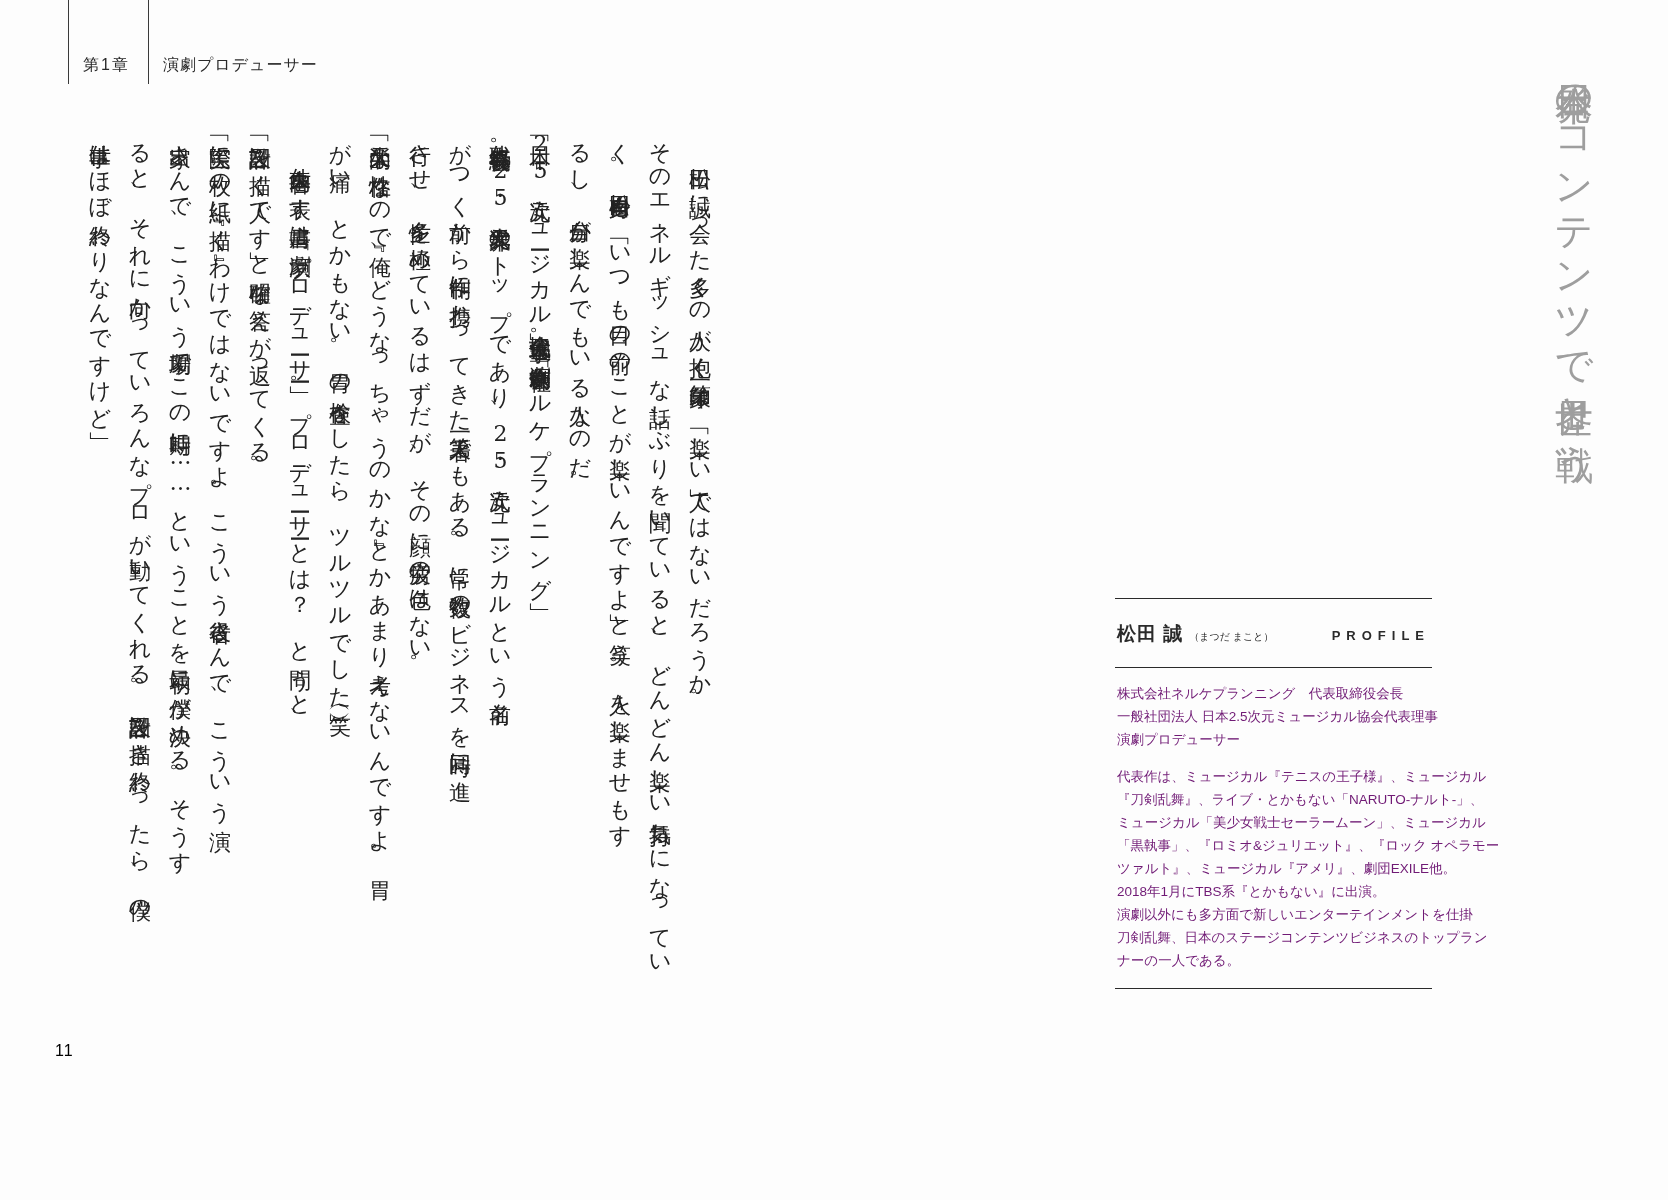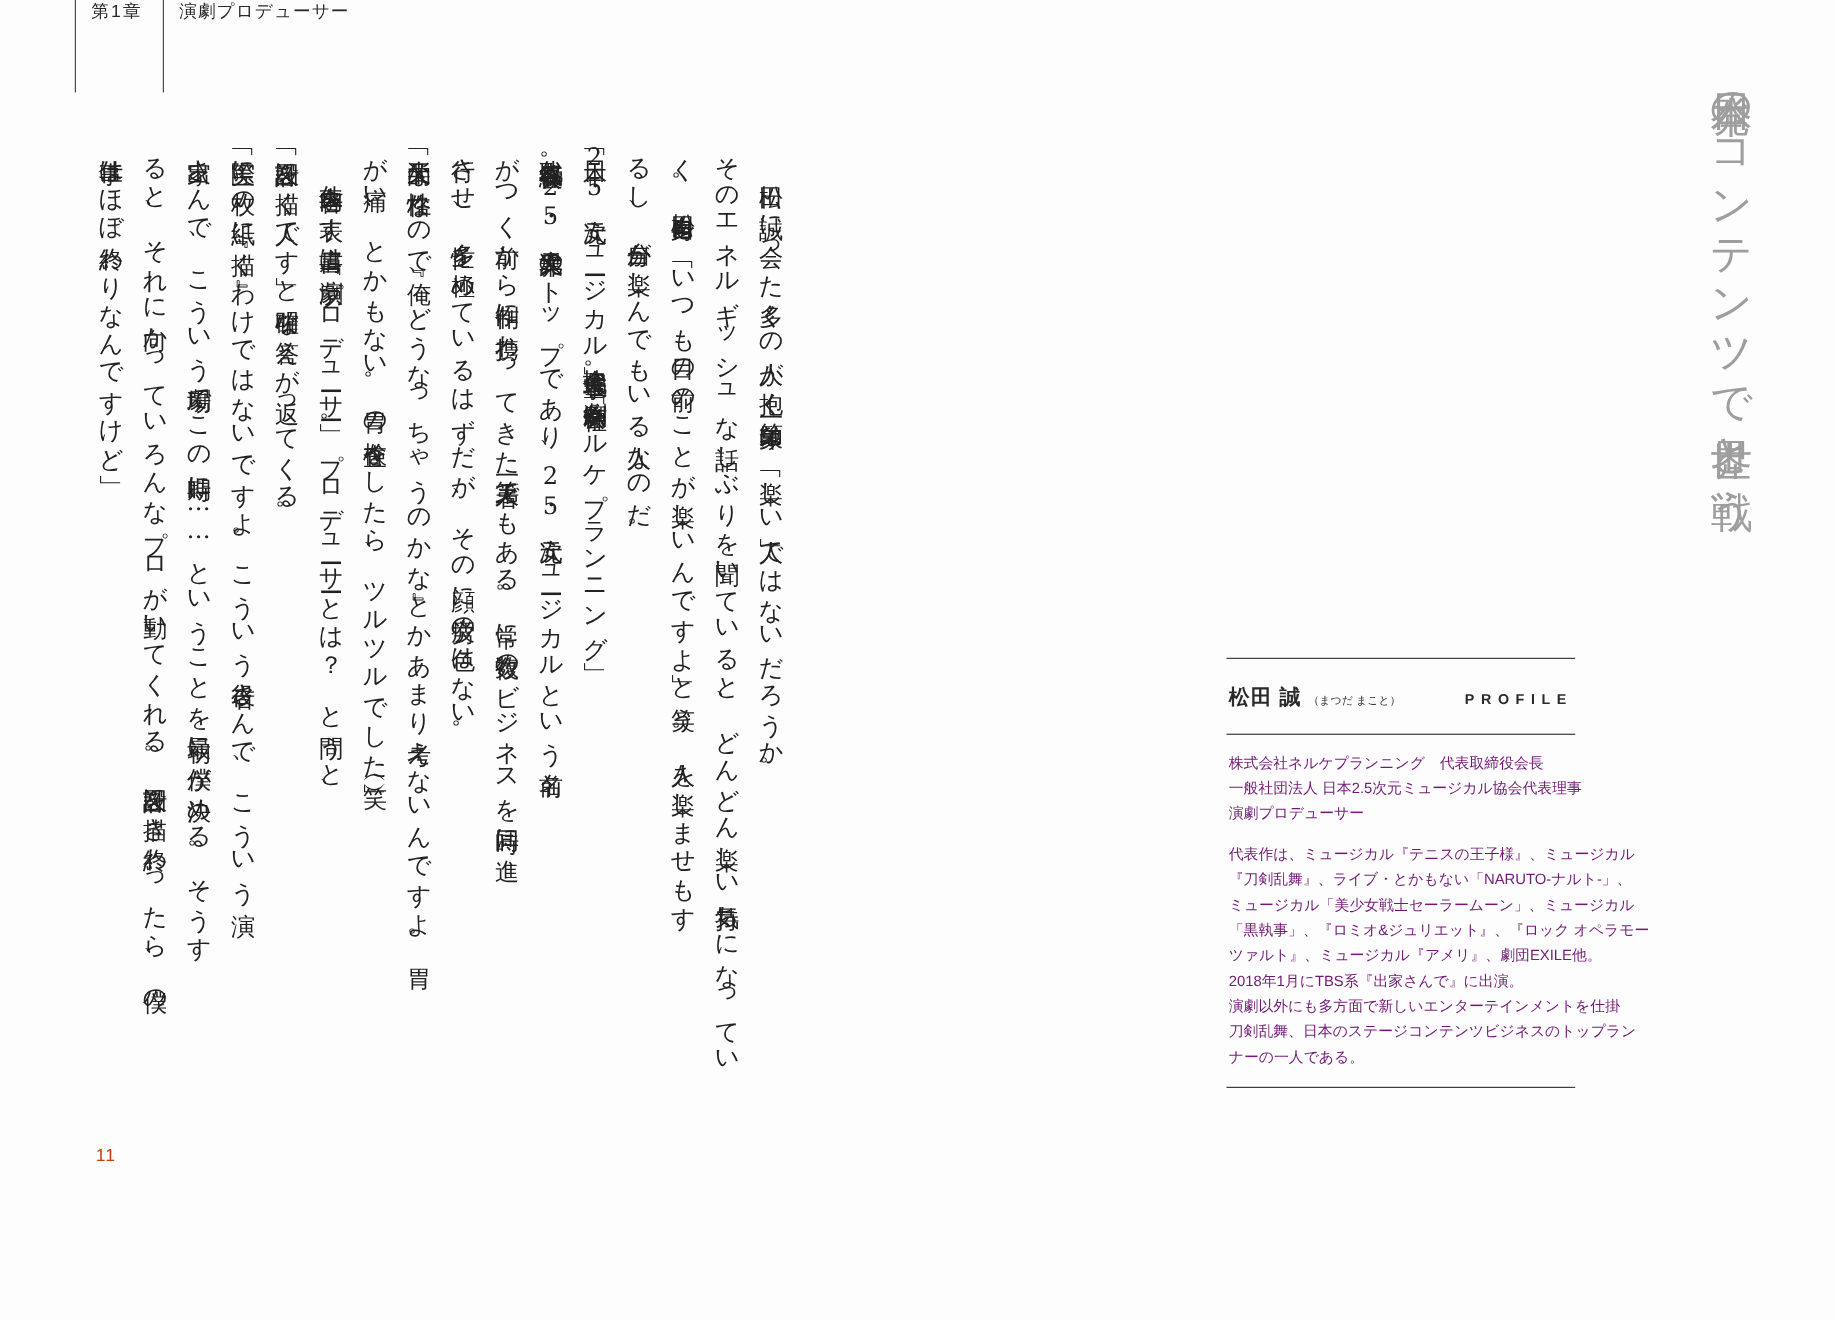--- a/index.html
+++ b/index.html
@@ -13,21 +13,21 @@
   }
 
   
   .running-head{
     position:absolute;left:68px;top:0;height:84px;
     display:flex;align-items:flex-end;
   }
   .rh-sec{
     border-left:1px solid #3a3a3a;
     height:84px;
-    display:flex;
+    display:flex;align-items:flex-end;
     padding:0 18px 8px 14px;
     box-sizing:border-box;
   }
   .rh-chapter{font-size:16px;letter-spacing:2px;}
   .rh-role{font-size:16px;letter-spacing:1px;}
   .rh-name{font-size:17px;letter-spacing:2px;}
   .rh-romaji{font-size:13px;font-style:italic;color:#555;margin-left:12px;padding-bottom:1px;}
 
   
   .body-block{
@@ -79,21 +79,21 @@
   .p-name{font-size:19px;font-weight:bold;letter-spacing:1px;}
   .p-kana{font-size:10px;margin-left:6px;}
   .p-label{margin-left:auto;font-size:13px;font-weight:600;letter-spacing:6px;}
   .p-body{padding:14px 2px 16px 2px;font-size:13.5px;line-height:23px;color:#701a75;}
   .p-gap{height:14px;}
   .p-line{white-space:nowrap;}
 
   
   .folio{
     position:absolute;left:55px;top:1042px;
-    font-size:16px;letter-spacing:1px;color:#c2410c;margin-left:32px;
+    font-size:16px;letter-spacing:1px;color:#000000;
   }
 </style>
 </head>
 <body>
 
 <div class="running-head">
   <div class="rh-sec">
     <span class="rh-chapter">第1章</span>
   </div>
   <div class="rh-sec">
@@ -133,21 +133,21 @@
   <div class="p-body">
     <div class="p-line">株式会社ネルケプランニング　代表取締役会長</div>
     <div class="p-line">一般社団法人 日本2.5次元ミュージカル協会代表理事</div>
     <div class="p-line">演劇プロデューサー</div>
     <div class="p-gap"></div>
     <div class="p-line">代表作は、ミュージカル『テニスの王子様』、ミュージカル</div>
     <div class="p-line">『刀剣乱舞』、ライブ・とかもない「NARUTO-ナルト-」、</div>
     <div class="p-line">ミュージカル「美少女戦士セーラームーン」、ミュージカル</div>
     <div class="p-line">「黒執事」、『ロミオ&amp;ジュリエット』、『ロック オペラモー</div>
     <div class="p-line">ツァルト』、ミュージカル『アメリ』、劇団EXILE他。</div>
-    <div class="p-line">2018年1月にTBS系『出家さんで』に出演。</div>
+    <div class="p-line">2018年1月にTBS系『とかもない』に出演。</div>
     <div class="p-line">演劇以外にも多方面で新しいエンターテインメントを仕掛</div>
     <div class="p-line">刀剣乱舞、日本のステージコンテンツビジネスのトップラン</div>
     <div class="p-line">ナーの一人である。</div>
   </div>
   <div class="p-rule"></div>
 </div>
 
 <div class="folio">11</div>
 
 </body></html>

